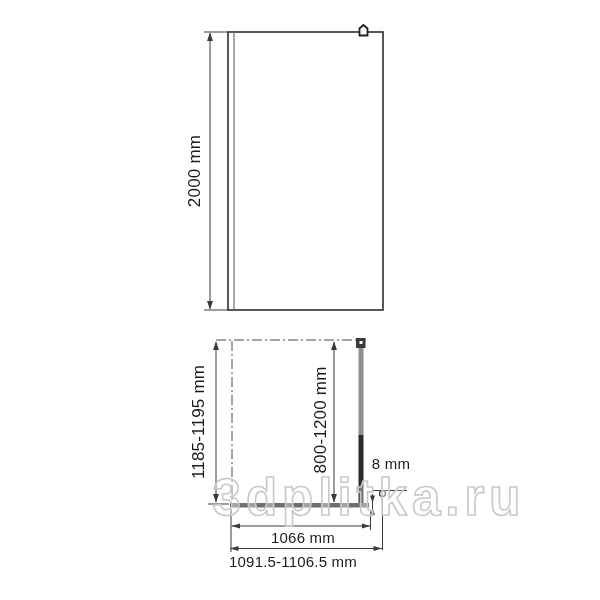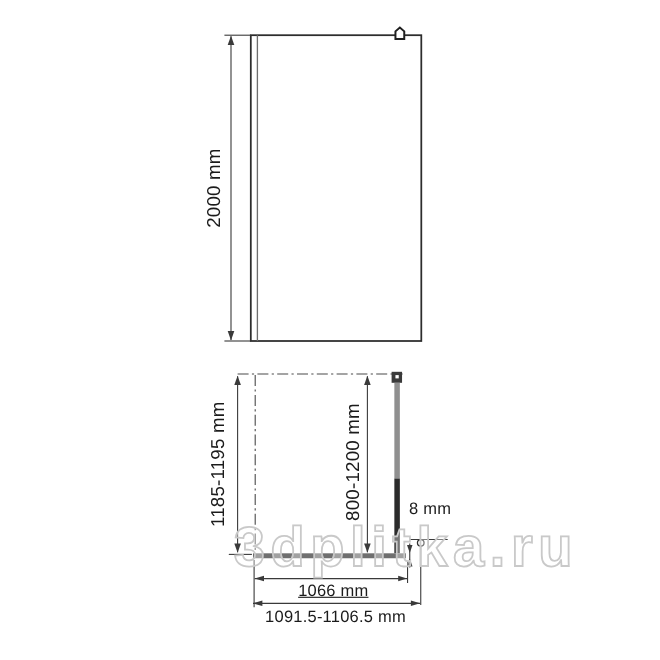--- a/index.html
+++ b/index.html
@@ -116,17 +116,17 @@
   <div class="watermark">3dplitka.ru</div>
 
   <div class="dim-label vertical" style="left:195px;top:171px;">2000 mm</div>
 
   <div class="dim-label vertical" style="left:199px;top:422px;">1185-1195 mm</div>
 
   <div class="dim-label vertical" style="left:321px;top:420px;">800-1200 mm</div>
 
   <div class="dim-label" style="left:391px;top:463px;">8 mm</div>
 
-  <div class="dim-label" style="left:303px;top:537px;text-decoration:underline;">1066 mm</div>
+  <div class="dim-label" style="left:303px;top:537px;">1066 mm</div>
 
-  <div class="dim-label" style="left:305px;top:561px;">1091.5-1106.5 mm</div>
+  <div class="dim-label" style="left:293px;top:561px;">1091.5-1106.5 mm</div>
 
 </div>
 
 </body></html>

